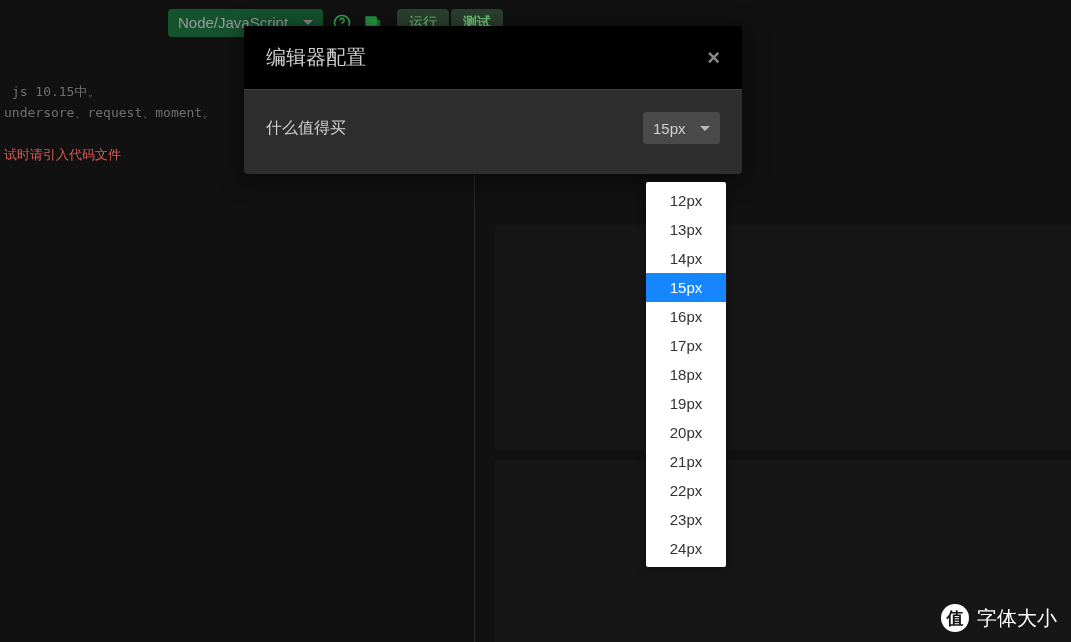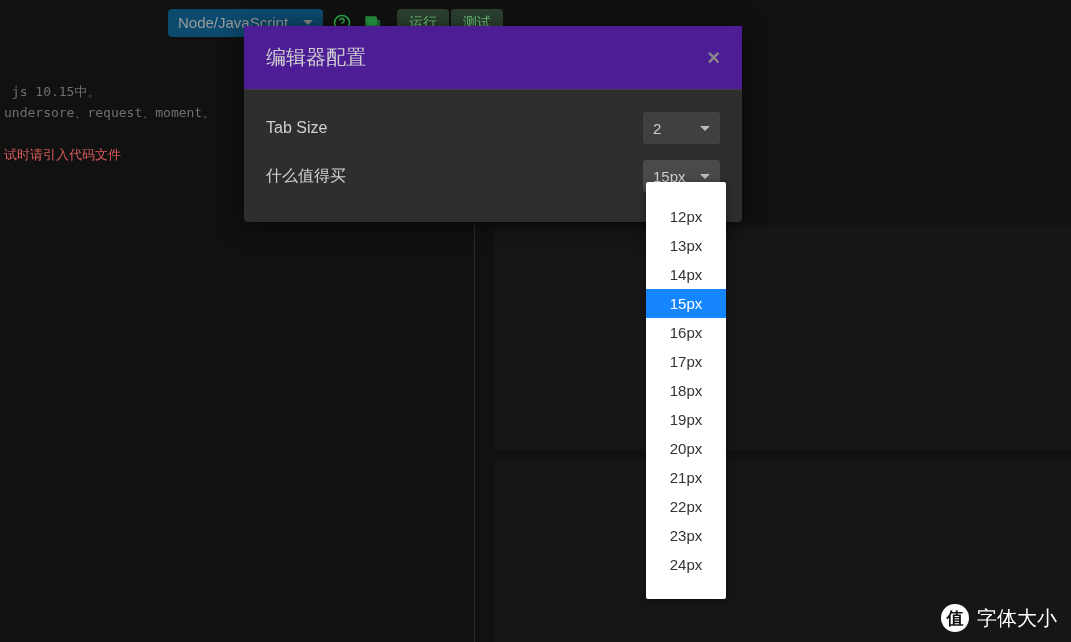--- a/index.html
+++ b/index.html
@@ -12,21 +12,21 @@
     position: relative;
   }
   .toolbar {
     height: 45px;
     display: flex;
     align-items: center;
     padding-left: 168px;
     gap: 8px;
   }
   .lang-select {
-    background: #0c4a6e;
+    background: #14532d;
     color: #9a9a9a;
     height: 28px;
     width: 155px;
     border-radius: 4px;
     display: flex;
     align-items: center;
     padding: 0 10px;
     font-size: 15px;
     position: relative;
   }
@@ -57,21 +57,21 @@
   .run-btn {
     background: #2b4030;
     color: #6fc97a;
     height: 28px;
     padding: 0 12px;
     display: flex;
     align-items: center;
     font-size: 14px;
     border-radius: 4px;
   }
-  .run-btn + .run-btn { margin-left: 2px;}
+  .run-btn + .run-btn { margin-left: 2px; font-weight: bold;}
   .editor {
     position: absolute;
     top: 60px;
     left: 4px;
     color: #6f6f6f;
     font-family: Consolas, monospace;
     font-size: 13px;
     line-height: 21px;
     white-space: pre;
   }
@@ -112,21 +112,21 @@
     background: #2e2e2e;
     border-radius: 4px;
     box-shadow: 0 4px 24px rgba(0,0,0,0.6);
     color: #d0d0d0;
     z-index: 10;
   }
   .modal-header {
     padding: 18px 22px;
     font-size: 20px;
     border-bottom: 1px solid #404040;
-    background: #4c1d95;
+    background: #000000;
     display: flex;
     justify-content: space-between;
     align-items: center;
   }
   .modal-close {
     color: #888;
     font-size: 22px;
     font-weight: bold;
     line-height: 1;
   }
@@ -164,21 +164,21 @@
   .dropdown {
     position: absolute;
     top: 182px;
     left: 646px;
     width: 80px;
     background: #ffffff;
     border-radius: 2px;
     box-shadow: 0 2px 10px rgba(0,0,0,0.4);
     z-index: 20;
     max-height: 430px;
-    padding: 20px 0;
+    padding: 4px 0;
   }
   .dropdown-item {
     color: #333;
     font-size: 15px;
     padding: 6px 0;
     text-align: center;
   }
   .dropdown-item.selected {
     background: #1686ff;
     color: #fff;
@@ -249,27 +249,20 @@
 <div class="right-panel2"></div>
 
 <div class="modal-backdrop"></div>
 
 <div class="modal">
   <div class="modal-header">
     <span>编辑器配置</span>
     <span class="modal-close">×</span>
   </div>
   <div class="modal-body">
-    <div class="form-row">
-      <span>Tab Size</span>
-      <div class="select-box">
-        <span>2</span>
-        <span class="caret"></span>
-      </div>
-    </div>
     <div class="form-row">
       <span>什么值得买</span>
       <div class="select-box active">
         <span>15px</span>
         <span class="caret"></span>
       </div>
     </div>
   </div>
 </div>
 

